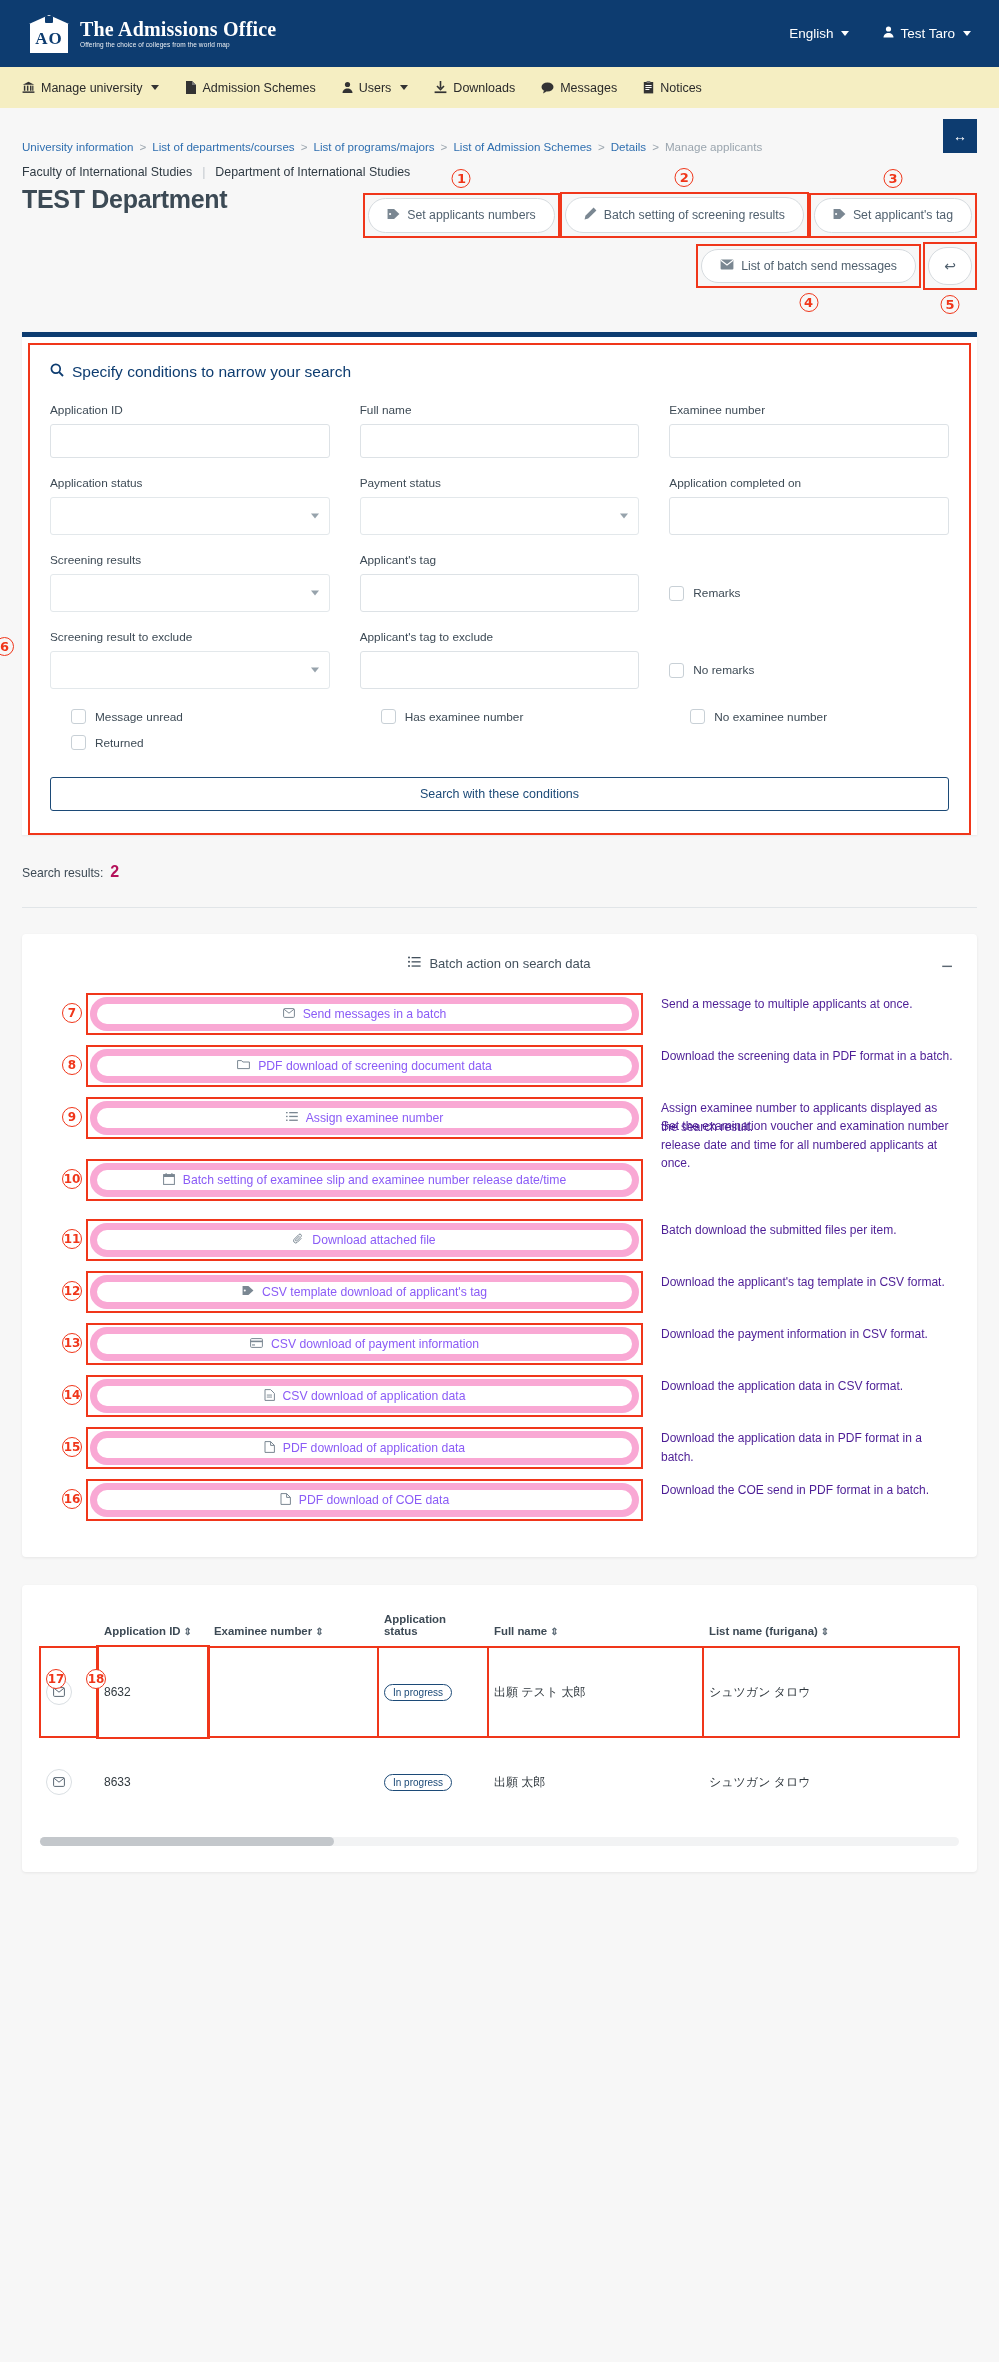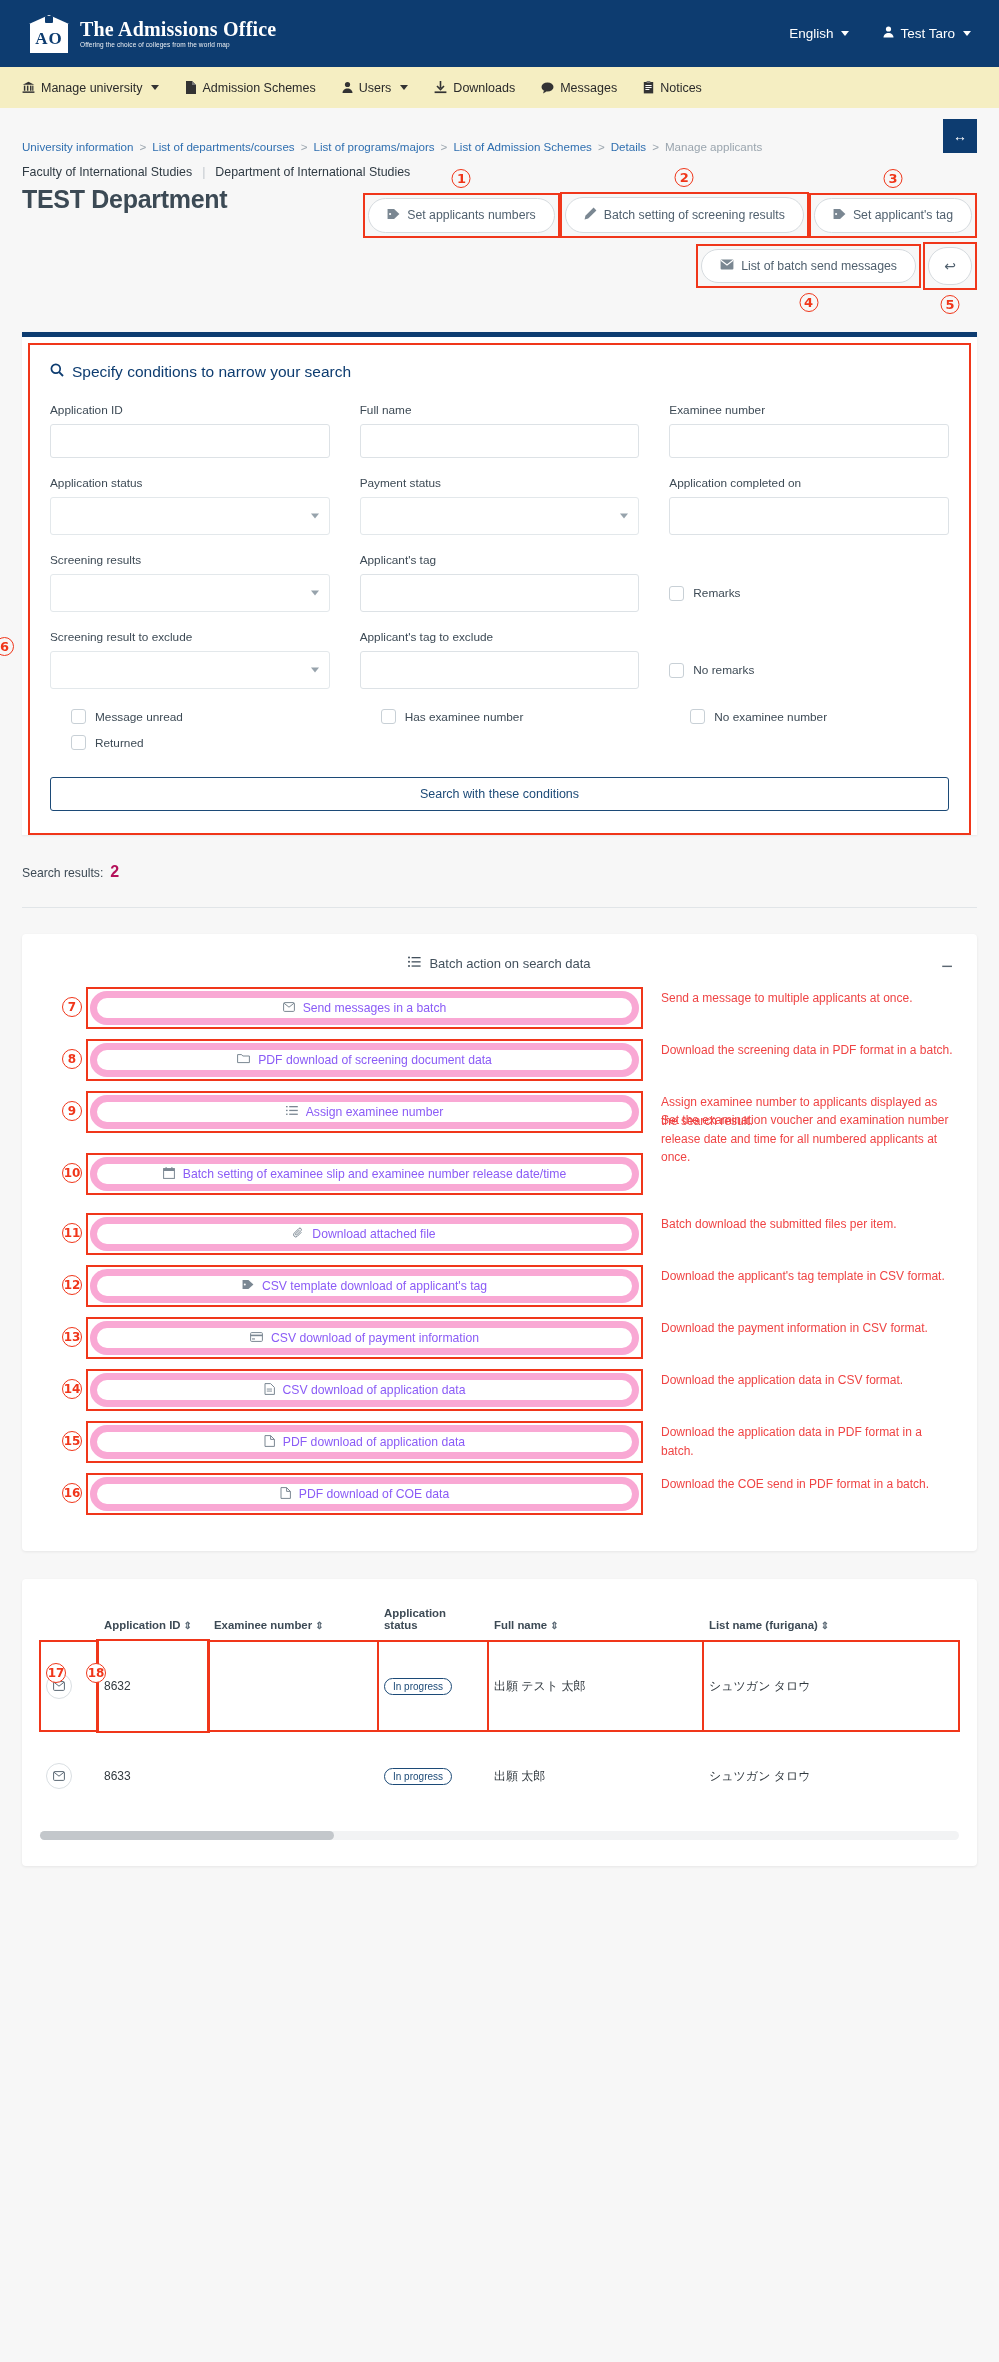--- a/index.html
+++ b/index.html
@@ -286,21 +286,21 @@
     padding: 22px 24px 26px 24px;
     position: relative;
   }
   .batch-head {
     text-align:center;
     font-size: 13px;
     color:#42505c;
     display:flex; align-items:center; justify-content:center;
     gap: 8px;
     position: relative;
-    margin-bottom: 16px;
+    margin-bottom: 22px;
   }
   .collapse-btn {
     position:absolute; right: 0; top: 0;
     font-size: 20px; color:#5b6772; line-height:1; cursor:pointer;
   }
   .batch-row {
     display:grid;
     grid-template-columns: 40px 1fr 310px;
     align-items: start;
     column-gap: 0px;
@@ -320,21 +320,21 @@
     background:#fff;
     border-radius: 22px;
     height: 34px;
     display:flex; align-items:center; justify-content:center; gap:8px;
     font-size: 12.2px;
     color:#8b5cf6;
     cursor:pointer;
   }
   .batch-desc {
     font-size: 12px;
-    color:#ef4444;
+    color:#4c1d95;
     line-height: 1.55;
     padding-left: 18px;
     padding-top: 2px;
   }
 
   
   .table-card {
     margin-top: 28px;
     background:#fff;
     border-radius: 4px;

